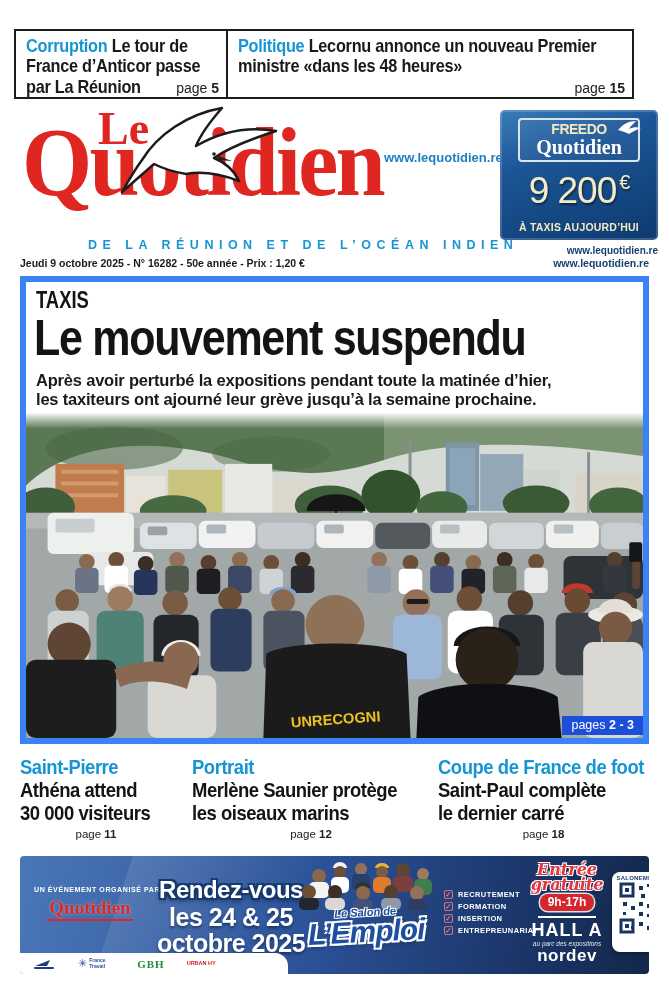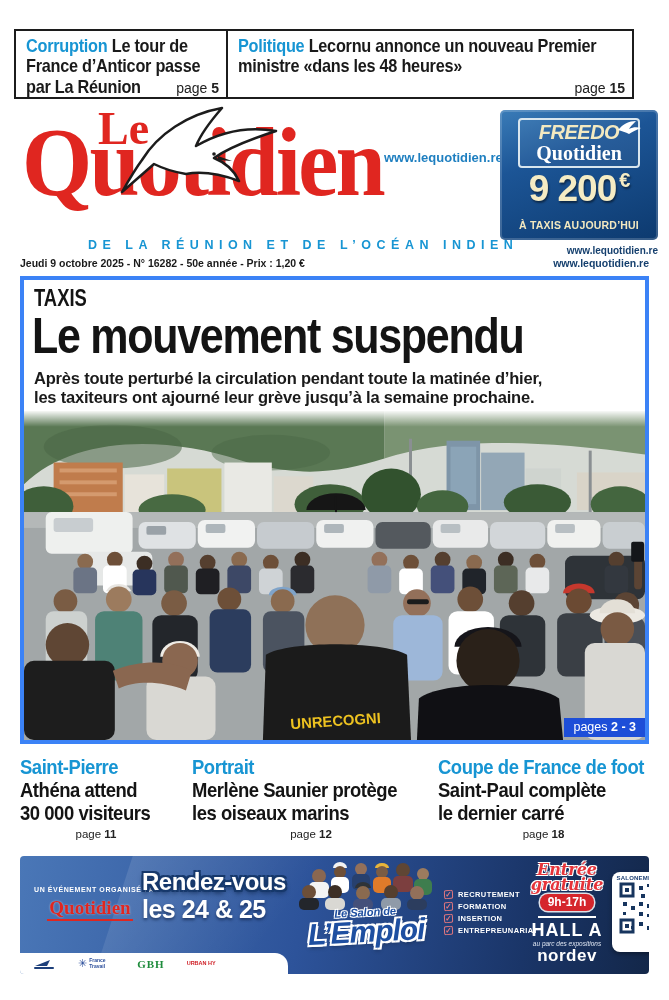--- a/index.html
+++ b/index.html
@@ -30,40 +30,40 @@
   .bird { position:absolute; left:92px; top:-2px; z-index:3; }
   .logo-url { position:absolute; left:362px; top:44px; font-size:13px; font-weight:bold; color:#1e7fc0; }
   .logo-tagline { position:absolute; left:66px; bottom:2px; font-size:12.5px; font-weight:bold;
                   color:#1795d3; letter-spacing:5.5px; white-space:nowrap; }
 
   .freedo { position:absolute; left:500px; top:6px; width:158px; height:130px; border-radius:5px;
             background:linear-gradient(160deg,#3a7cb8 0%,#1c5596 35%,#0d3a6f 100%);
             box-shadow:inset 0 0 0 2px rgba(255,255,255,.18); text-align:center; padding-top:8px; }
   .freedo-brandbox { width:122px; margin:0 auto; border:2px solid #d9e6ee; border-radius:4px;
                      padding:2px 2px 3px; background:rgba(255,255,255,.05); }
-  .freedo-brand1 { font-size:20px; font-weight:bold; font-style:italic; color:#f3e9c0;
+  .freedo-brand1 { font-size:14px; font-weight:bold; color:#f3e9c0;
                    letter-spacing:-.5px; line-height:1; position:relative; }
   .freedo-brand1 svg { position:absolute; right:-6px; top:-2px; }
   .freedo-brand2 { font-family:"Liberation Serif", serif; font-weight:bold; font-size:20px;
                    color:#fff; line-height:1; margin-top:1px; }
-  .freedo-amount { margin-top:2px; font-size:37px; font-weight:bold; color:#f5ecc4; line-height:1;
+  .freedo-amount { margin-top:10px; font-size:37px; font-weight:normal; color:#f5ecc4; line-height:1;
                    letter-spacing:-1px; text-shadow:1px 2px 2px rgba(0,0,0,.45); }
   .freedo-amount .eur { font-size:20px; vertical-align:14px; margin-left:3px; }
   .freedo-tag { margin-top:12px; font-size:10.5px; font-weight:bold; color:#f3e9c0; letter-spacing:.2px; }
   .freedo-url { position:absolute; left:500px; top:141px; width:158px; text-align:right;
                 font-size:10px; font-weight:bold; color:#16406e; }
 
   
   .dateline { position:absolute; left:20px; top:257px; width:629px; display:flex;
               justify-content:space-between; font-size:10.5px; font-weight:bold; color:#1a1a1a; }
   .dateline .dl-right { color:#16406e; }
 
   
   .main-box { position:absolute; left:20px; top:276px; width:629px; height:468px;
-              border:4px solid #3b82f6; background:#fff; }
+              border:6px solid #3b82f6; background:#fff; }
   .story-kicker { margin:5px 0 0 10px; font-size:23px; font-weight:bold; color:#141414;
                   transform:scaleX(.8); transform-origin:0 0; letter-spacing:0; }
   .story-headline { margin:0 0 0 8px; font-size:50px; font-weight:bold; color:#141414;
                     line-height:.98; letter-spacing:-1.5px; transform:scaleX(.86);
                     transform-origin:0 0; white-space:nowrap; }
   .story-subhead { margin:8px 0 0 10px; font-size:16.5px; font-weight:bold; color:#1a1a1a;
                    line-height:1.18; letter-spacing:-.2px; }
   .photo { position:absolute; left:0; right:0; top:131px; bottom:0; overflow:hidden; }
   .photo svg { display:block; width:100%; height:100%; }
   .pages-strip { position:absolute; right:0; bottom:3px; background:#1d4ed8; color:#fff;
@@ -92,21 +92,21 @@
             overflow:hidden; }
   .banner:before { content:""; position:absolute; left:90px; top:-30px; width:260px; height:200px;
                    background:linear-gradient(115deg,rgba(255,255,255,.12),rgba(255,255,255,0) 60%);
                    transform:skewX(-18deg); }
   .org { position:absolute; left:14px; top:30px; width:112px; text-align:center; }
   .org-label { font-size:7px; font-weight:bold; color:#fff; letter-spacing:.6px; white-space:nowrap; }
   .org-logo { margin-top:5px; font-family:"Liberation Serif", serif; font-weight:bold; font-size:19px;
               color:#e02620; line-height:1; text-shadow:0 0 2px rgba(255,255,255,.6); }
   .org-sub { margin-top:2px; height:2px; background:#e02620; width:86px; margin-left:13px; }
 
-  .rdv { position:absolute; left:122px; top:12px; width:178px; text-align:left; }
+  .rdv { position:absolute; left:122px; top:20px; width:178px; text-align:center; }
   .rdv-1 { font-size:24px; font-weight:bold; color:#fff; letter-spacing:-.5px;
            text-shadow:-2px -2px 0 #16386b, 2px -2px 0 #16386b, -2px 2px 0 #16386b,
                         2px 2px 0 #16386b, 0 3px 5px #0d2348; }
   .rdv-2, .rdv-3 { font-size:25px; font-weight:bold; color:#fff; line-height:1.05;
                    letter-spacing:-.5px; text-shadow:0 2px 3px rgba(10,25,60,.6); }
 
   .salon { position:absolute; left:272px; top:2px; width:148px; text-align:center; }
   .salon-logo { position:relative; margin-top:-8px; transform:rotate(-3deg); }
   .salon-small { font-size:11px; font-weight:bold; font-style:italic; color:#1e4fa1;
                  text-shadow:-1px -1px 0 #fff,1px -1px 0 #fff,-1px 1px 0 #fff,1px 1px 0 #fff;
@@ -191,21 +191,21 @@
   </section>
 
   <div class="dateline">
     <span class="dl-left">Jeudi 9 octobre 2025 - N° 16282 - 50e année - Prix : 1,20 €</span>
     <span class="dl-right">www.lequotidien.re</span>
   </div>
 
   <section class="main-box">
     <h2 class="story-kicker">TAXIS</h2>
     <h3 class="story-headline">Le mouvement suspendu</h3>
-    <p class="story-subhead"><span>Après toute perturbé la circulation pendant toute la matinée d’hier,</span><br><span>les taxiteurs ont ajourné leur grève jusqu’à la semaine prochaine.</span></p>
+    <p class="story-subhead"><span>Après avoir perturbé la expositions pendant toute la matinée d’hier,</span><br><span>les taxiteurs ont ajourné leur grève jusqu’à la semaine prochaine.</span></p>
 
     <figure class="photo">
       <svg viewBox="0 0 629 332" preserveAspectRatio="none">
 
         <rect x="0" y="0" width="629" height="112" fill="#d6dad4"></rect>
 
         <path d="M0,74 C50,26 140,24 220,50 C280,68 320,62 365,48 L365,0 L0,0 Z" fill="#5a7854"></path>
         <ellipse cx="90" cy="36" rx="70" ry="22" fill="#4a6645" opacity=".55"></ellipse>
         <ellipse cx="250" cy="42" rx="60" ry="18" fill="#4a6645" opacity=".45"></ellipse>
         <path d="M365,48 C420,30 500,26 629,44 L629,0 L365,0 Z" fill="#6a8660" opacity=".85"></path>
@@ -377,20 +377,21 @@
 
     <div class="org">
       <div class="org-label">UN ÉVÉNEMENT ORGANISÉ PAR</div>
       <div class="org-logo">Quotidien</div>
       <div class="org-sub"></div>
     </div>
 
     <div class="rdv">
       <div class="rdv-1">Rendez-vous</div>
       <div class="rdv-2">les 24 &amp; 25</div>
+      <div class="rdv-3">octobre 2025</div>
     </div>
 
     <div class="salon">
       <svg width="142" height="52" viewBox="0 0 142 52">
         <circle cx="24" cy="18" r="7" fill="#8a6750"></circle>
           <rect x="14" y="24" width="20" height="16" rx="5" fill="#f4f4f4"></rect>
         <path d="M38,10 a7,6 0 0 1 14,0 Z" fill="#f2f2f2"></path>
           <circle cx="45" cy="14" r="6" fill="#6d4f38"></circle>
           <rect x="36" y="19" width="18" height="16" rx="5" fill="#ffffff"></rect>
         <circle cx="66" cy="11" r="6" fill="#93705a"></circle>

